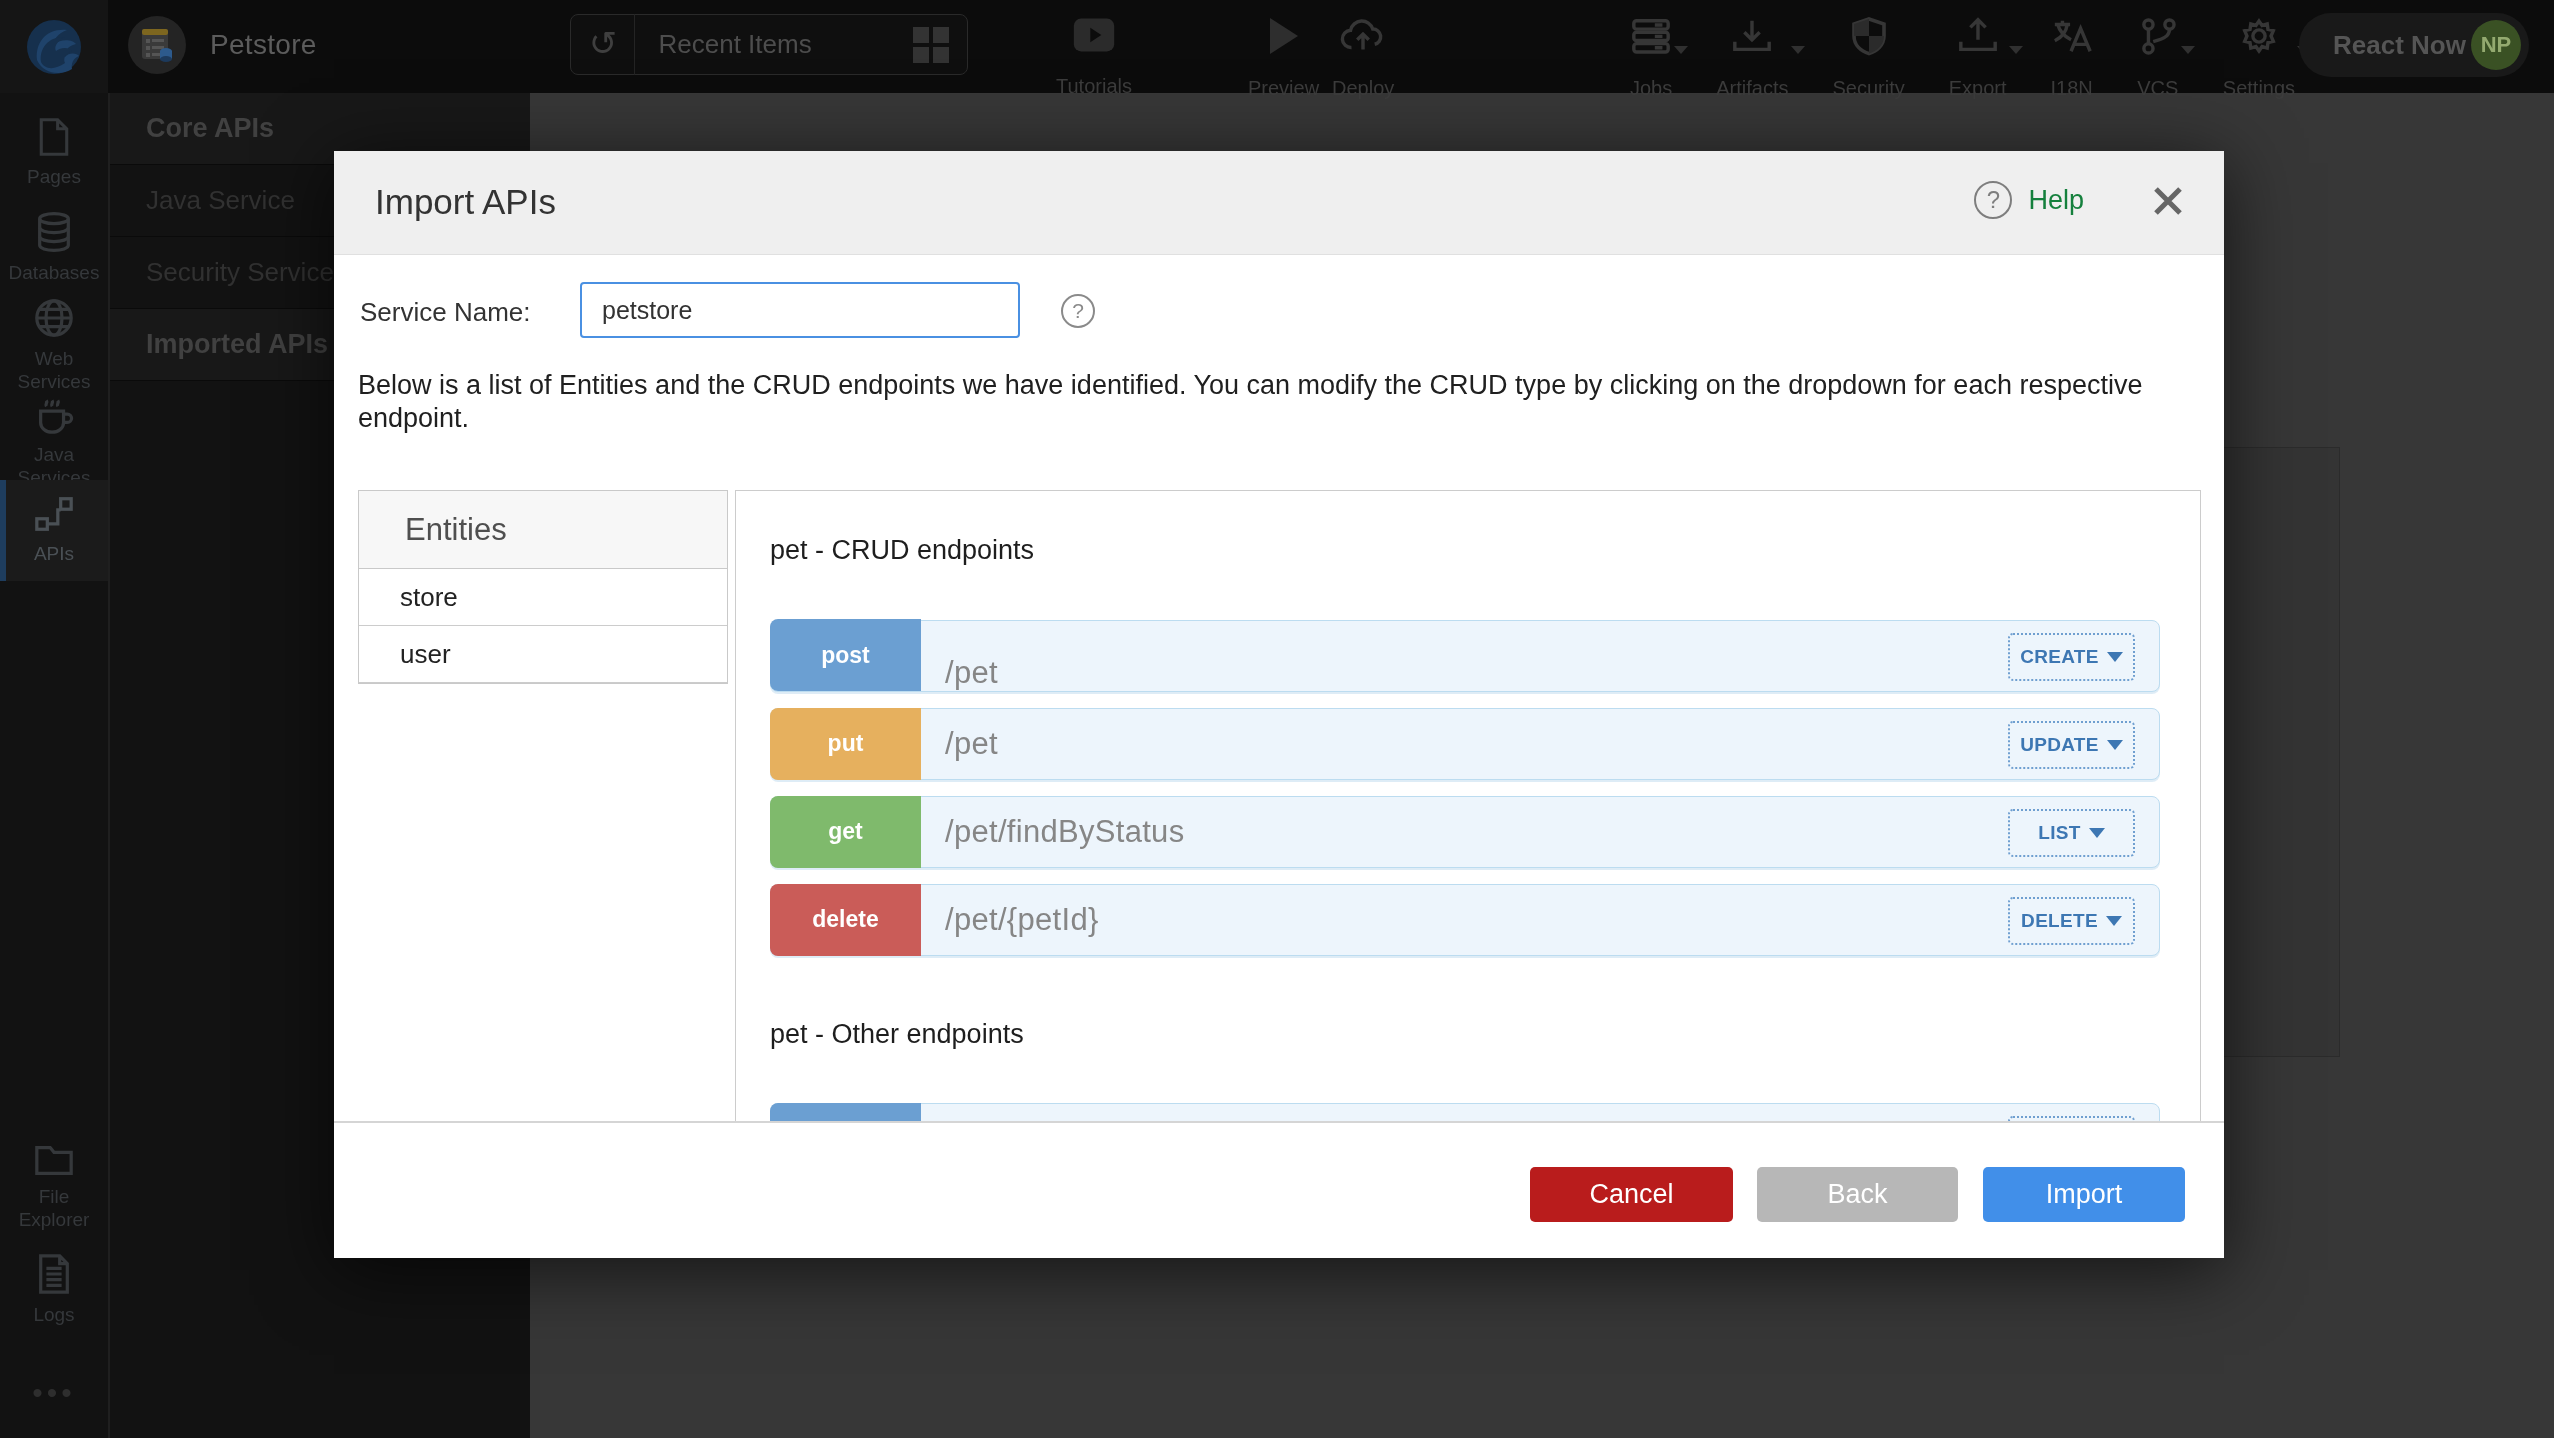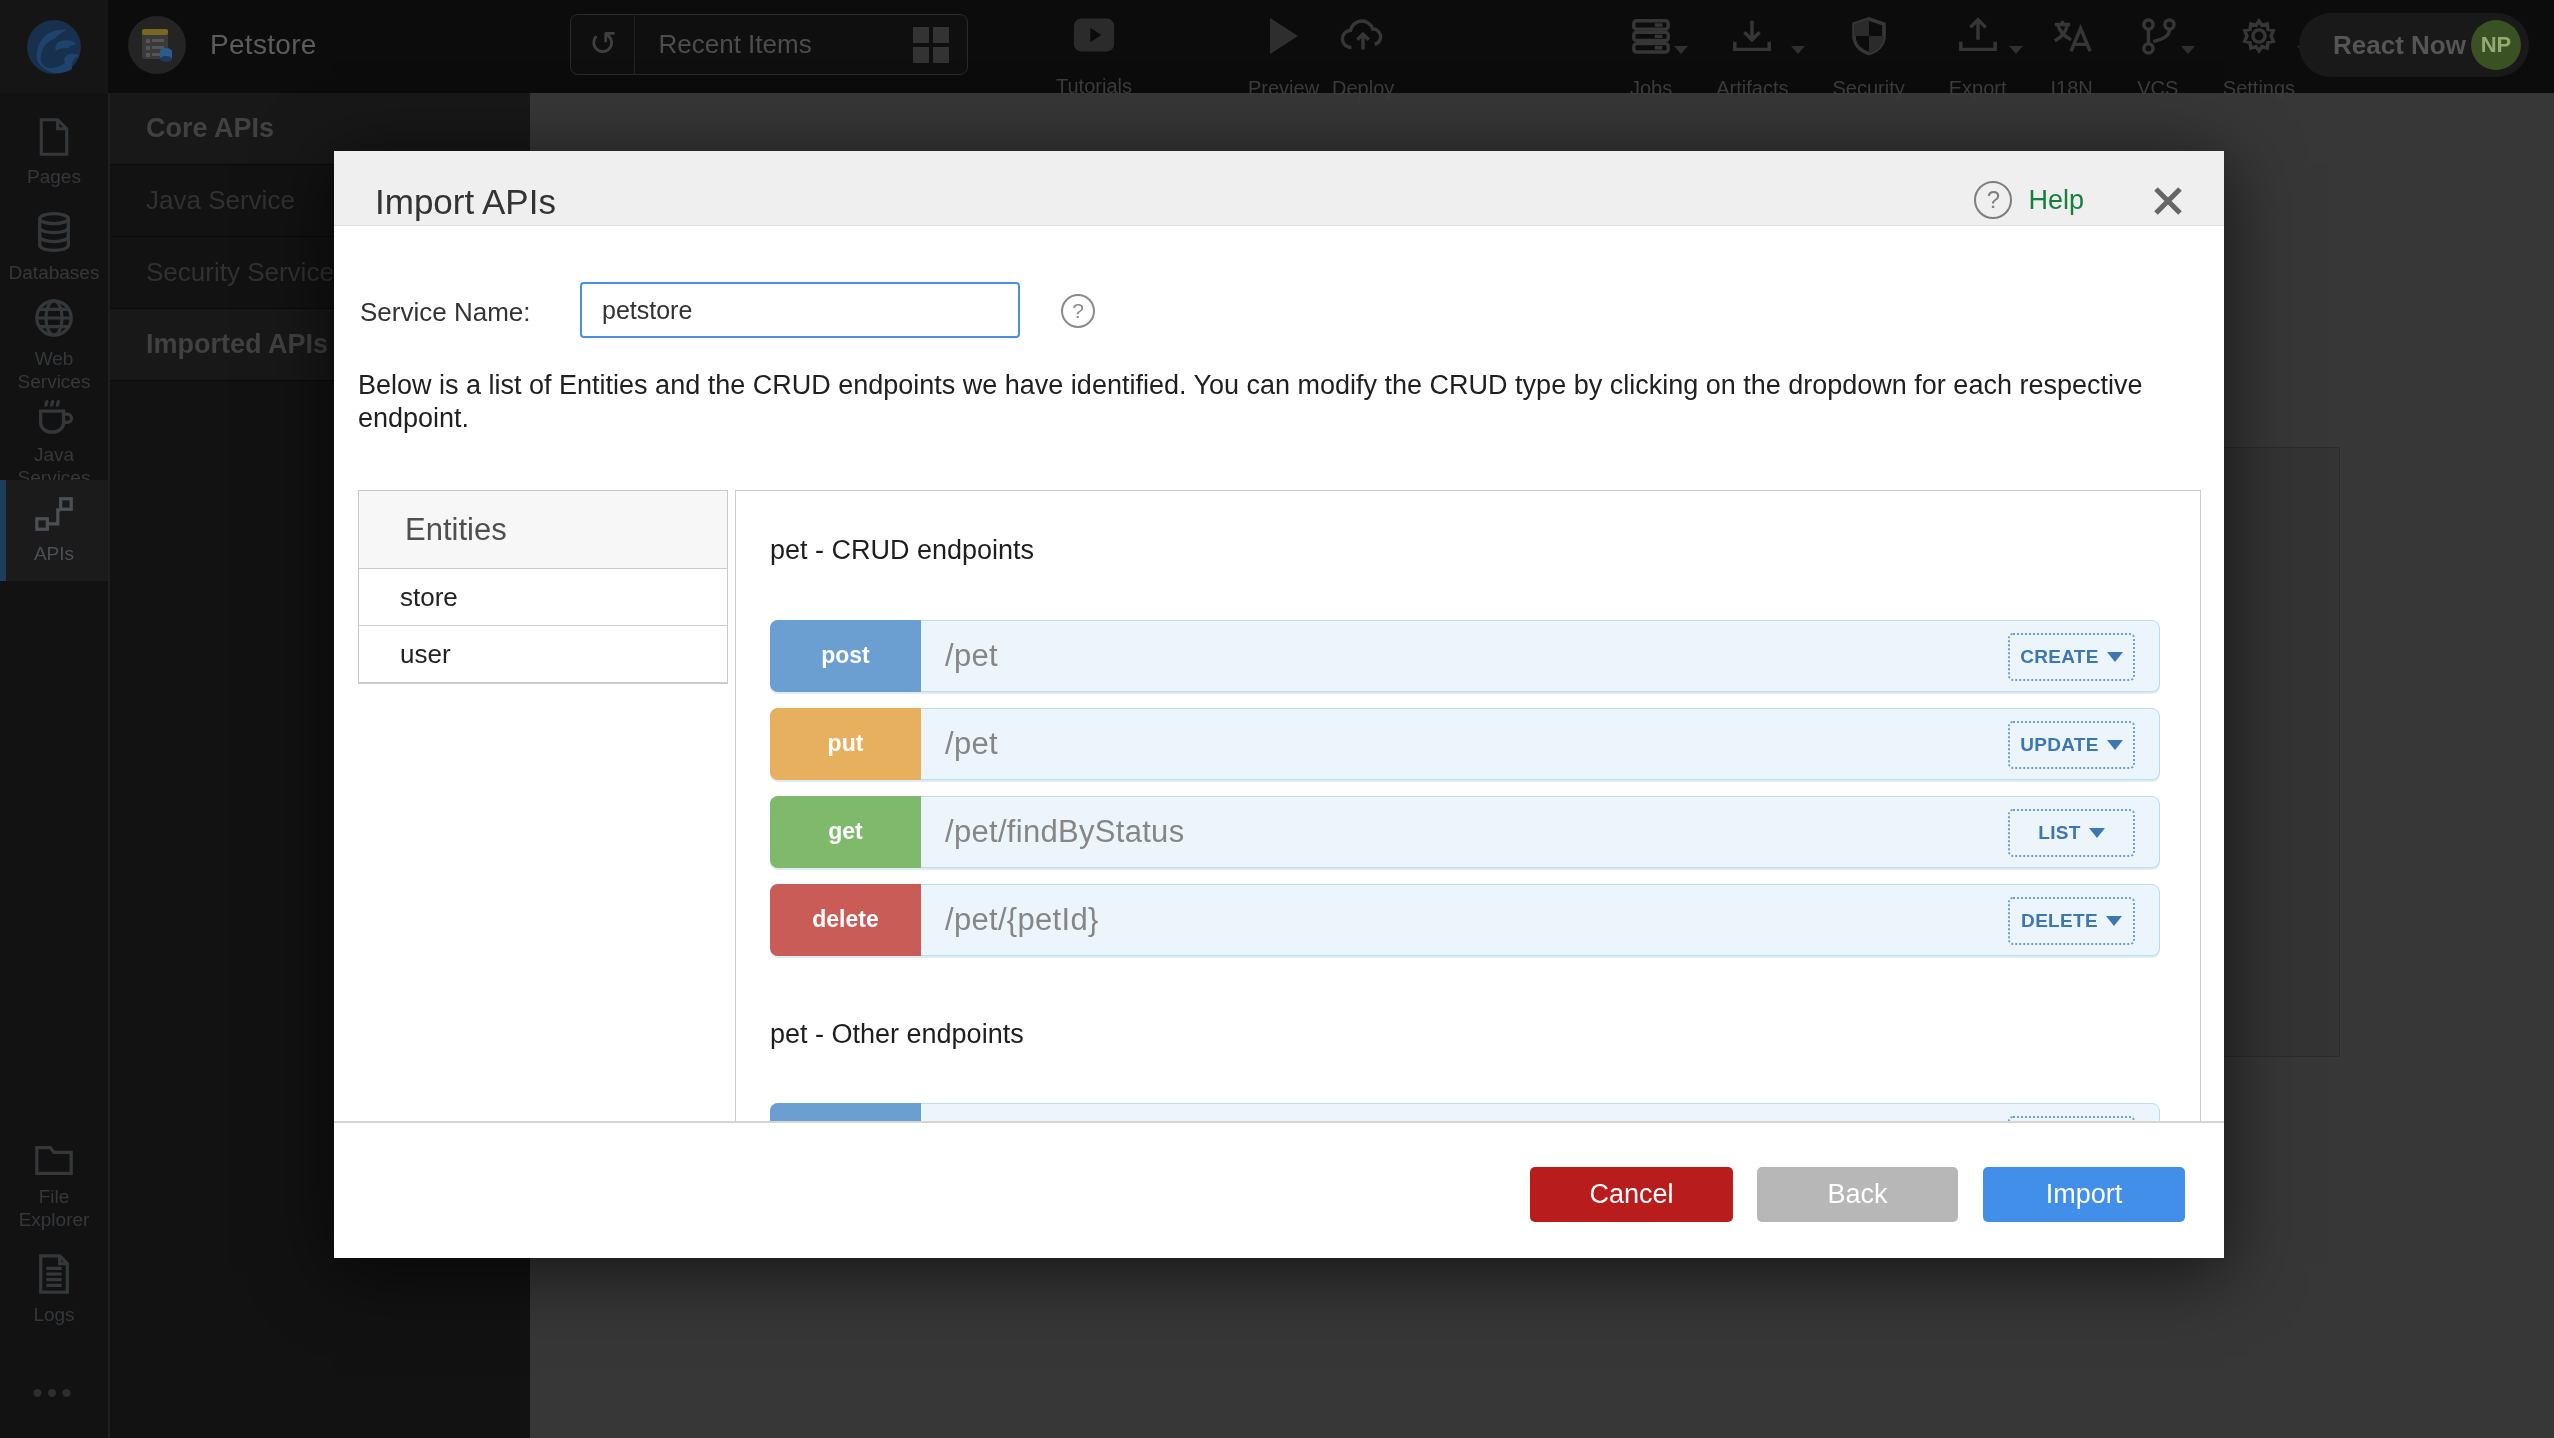--- a/index.html
+++ b/index.html
@@ -46,21 +46,21 @@
   #subsidebar { position:absolute; left:108px; top:93px; width:422px; height:1345px; background:#121212; border-left:2px solid #1f1f1f; z-index:1; }
   .ss-row { height:72px; display:flex; align-items:center; padding-left:36px; border-bottom:1px solid #0a0a0a; font-size:26px; color:#313131; }
   .ss-row.hdr { font-weight:bold; font-size:27px; color:#414141; background:#181818; }
 
   
   #canvas { position:absolute; left:530px; top:93px; width:2024px; height:1345px; background:#373737; z-index:0; }
   #canvas-rect { position:absolute; left:1370px; top:354px; width:440px; height:610px; background:#343434; border:1px solid #2b2b2b; }
 
   
   #modal { position:absolute; left:334px; top:151px; width:1890px; height:1107px; background:#fff; z-index:5; box-shadow:0 12px 70px rgba(0,0,0,.65); }
-  #m-header { position:absolute; left:0; top:0; width:1890px; height:75px; background:#efefef; border-bottom:1px solid #e0e0e0; }
+  #m-header { position:absolute; left:0; top:0; width:1890px; height:104px; background:#efefef; border-bottom:1px solid #e0e0e0; }
   #m-title { position:absolute; left:41px; top:31px; font-size:35px; color:#333; }
   #m-help { position:absolute; right:140px; top:30px; display:flex; align-items:center; gap:16px; cursor:pointer; }
   .qcircle { width:38px; height:38px; border:2px solid #7e7e7e; border-radius:50%; color:#7e7e7e; font-size:24px; display:flex; align-items:center; justify-content:center; }
   #m-help .htxt { font-size:27px; color:#15803d; }
   #m-close { position:absolute; right:38px; top:32px; width:36px; height:36px; cursor:pointer; }
   #m-close svg { stroke:#666; stroke-width:3.4; }
 
   #svc-label { position:absolute; left:26px; top:146px; font-size:26px; color:#333; }
   #svc-input { position:absolute; left:246px; top:131px; width:440px; height:56px; border:2px solid #4a90e2; border-radius:4px; font-size:25px; color:#333; padding-left:20px; outline:none; font-family:inherit; background:#fff; }
   #svc-q { position:absolute; left:727px; top:143px; }
@@ -308,21 +308,21 @@
 
   <div id="entities">
     <div id="ent-head">Entities</div>
     <div class="ent-row">store</div>
     <div class="ent-row">user</div>
   </div>
 
   <div id="endpoints">
     <div class="ep-heading" style="top:44px;">pet - CRUD endpoints</div>
 
-    <div class="ep-row" style="top:129px;">
+    <div class="ep-row" style="top:129px;align-items:flex-end;">
       <div class="ep-badge" style="background: rgb(107, 159, 210);">post</div>
       <div class="ep-path">/pet</div>
       <div class="ep-dd">
         <span class="ddt">CREATE</span>
         <span class="caret"></span>
       </div>
     </div>
 
     <div class="ep-row" style="top:217px;">
       <div class="ep-badge" style="background: rgb(230, 176, 94);">put</div>

